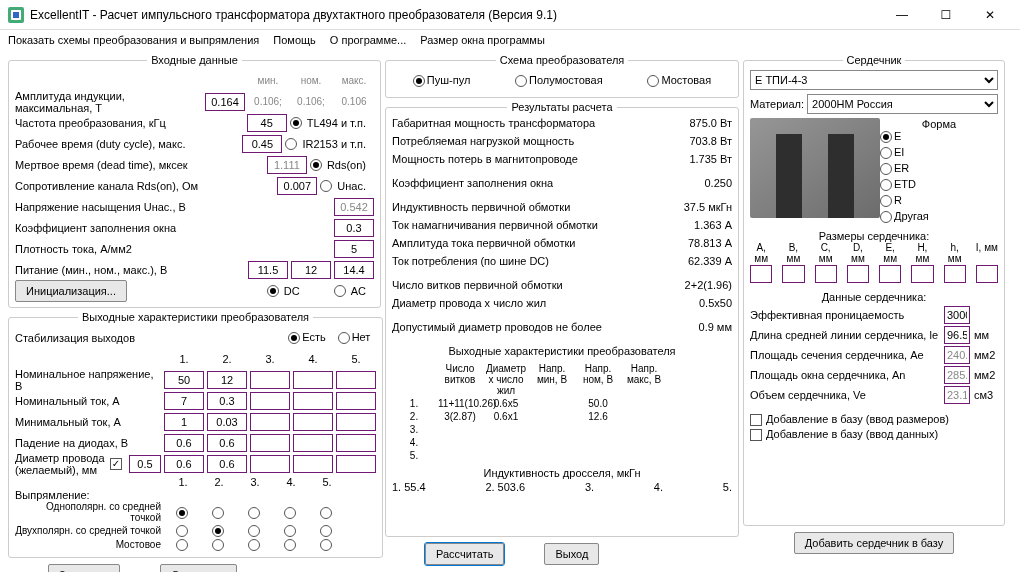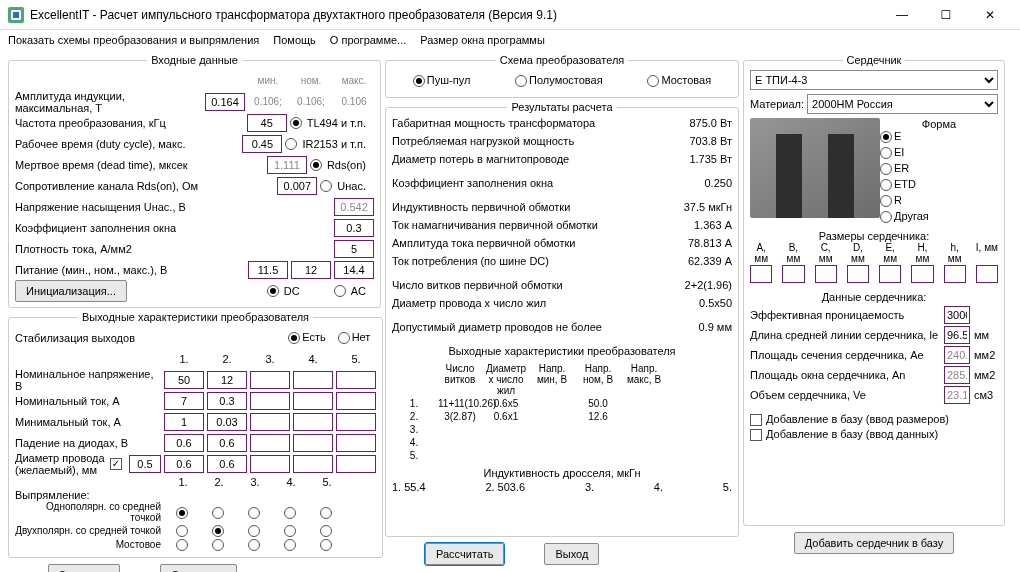--- a/index.html
+++ b/index.html
@@ -262,21 +262,21 @@
       <div id="resrows">
           <div class="res-row">
             <span class="res-lbl">Габаритная мощность трансформатора</span>
             <span class="res-val">875.0 Вт</span>
           </div>
           <div class="res-row">
             <span class="res-lbl">Потребляемая нагрузкой мощность</span>
             <span class="res-val">703.8 Вт</span>
           </div>
           <div class="res-row">
-            <span class="res-lbl">Диаметр потерь в магнитопроводе</span>
+            <span class="res-lbl">Мощность потерь в магнитопроводе</span>
             <span class="res-val">1.735 Вт</span>
           </div>
           <div style="height:6px"></div>
           <div class="res-row">
             <span class="res-lbl">Коэффициент заполнения окна</span>
             <span class="res-val">0.250</span>
           </div>
           <div style="height:6px"></div>
           <div class="res-row">
             <span class="res-lbl">Индуктивность первичной обмотки</span>

